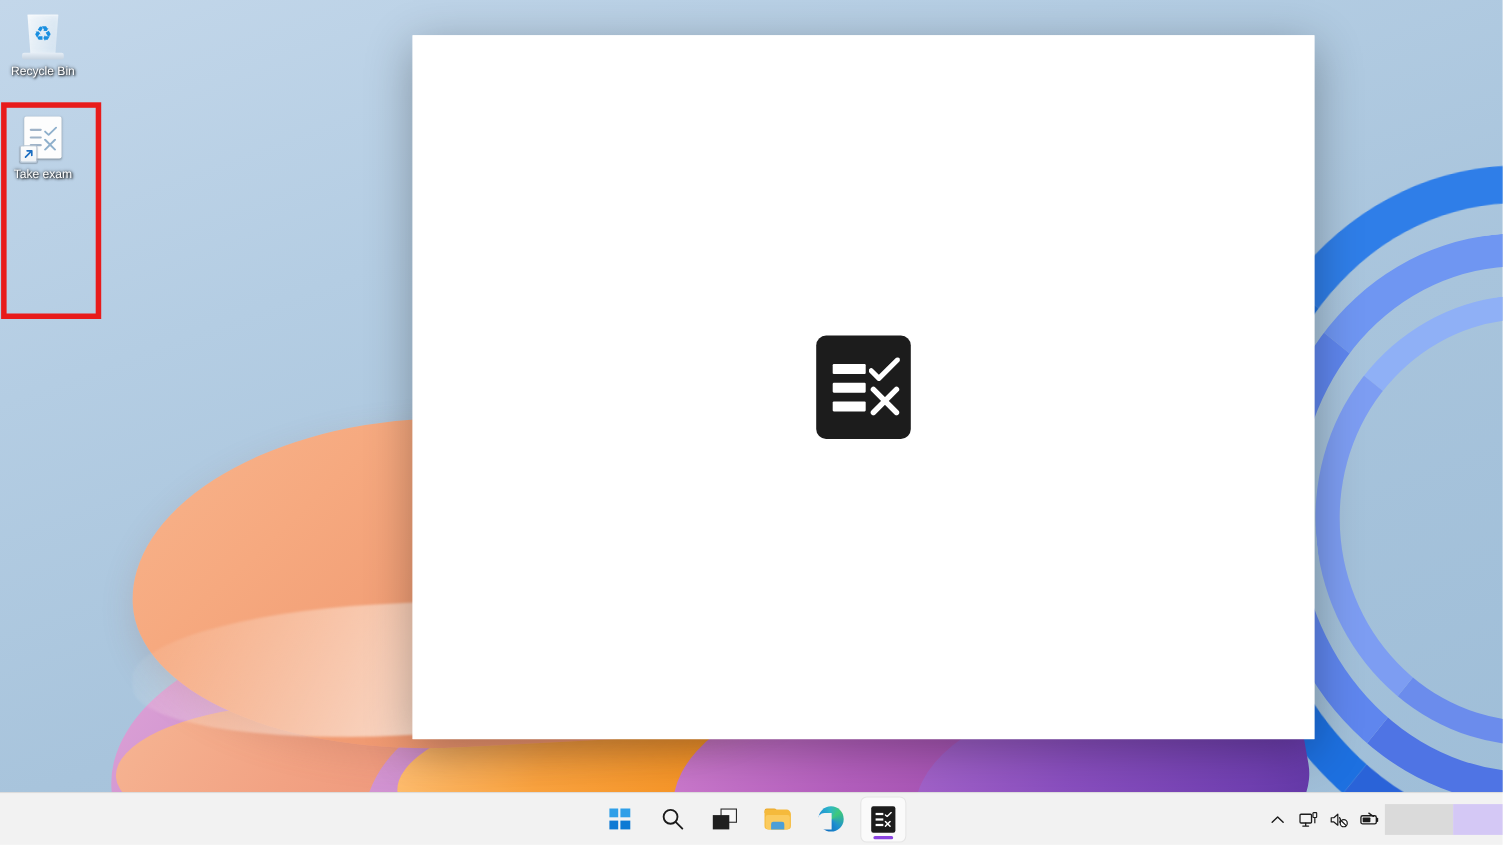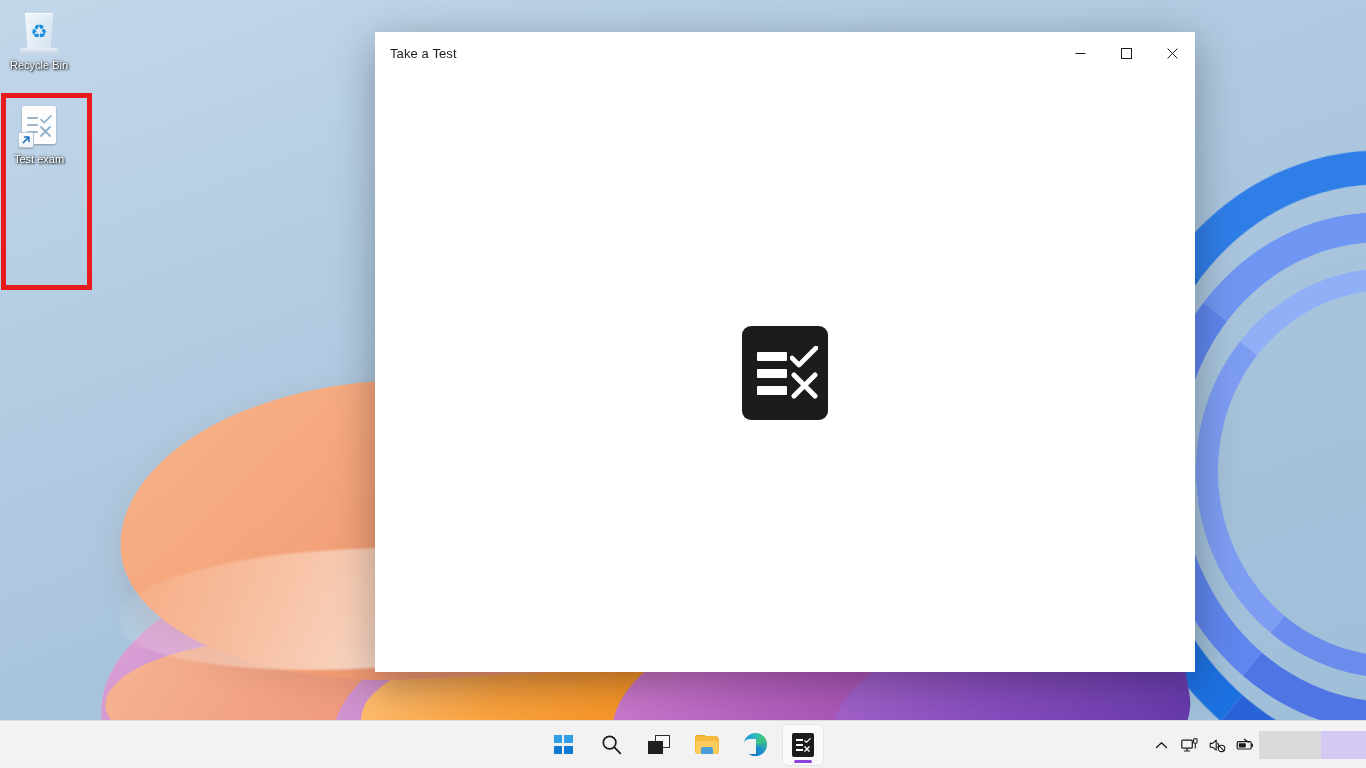--- a/index.html
+++ b/index.html
@@ -294,47 +294,28 @@
         <svg class="doc-x" viewBox="0 0 11 11">
             <path d="M1 1 L10 10 M10 1 L1 10" stroke="#8fb0cc" stroke-width="1.8" fill="none" stroke-linecap="round"></path>
           </svg>
       </div>
       <div class="badge-shortcut">
         <svg width="12" height="12" viewBox="0 0 12 12">
             <path d="M3.2 8.8 L8.6 3.4 M4.6 3.1 L8.9 3.1 L8.9 7.4" stroke="#1b6ec2" stroke-width="1.5" fill="none" stroke-linecap="round" stroke-linejoin="round"></path>
           </svg>
       </div>
     </div>
-    <div>Test exam</div>
+    <div>Take exam</div>
   </div>
 
 
   <div id="annotation-box"></div>
 </div>
 
 <div id="app-window">
-  <div id="titlebar">
-    <div id="window-title">Take a Test</div>
-    <div id="titlebar-spacer"></div>
-    <div class="winbtn">
-      <svg width="11" height="11" viewBox="0 0 11 11">
-          <path d="M0.5 5.5 H10.5" stroke="currentColor" stroke-width="1"></path>
-        </svg>
-    </div>
-    <div class="winbtn">
-      <svg width="11" height="11" viewBox="0 0 11 11">
-          <rect x="0.5" y="0.5" width="10" height="10" stroke="currentColor" stroke-width="1" fill="none"></rect>
-        </svg>
-    </div>
-    <div class="winbtn close">
-      <svg width="11" height="11" viewBox="0 0 11 11">
-          <path d="M0.6 0.6 L10.4 10.4 M10.4 0.6 L0.6 10.4" stroke="currentColor" stroke-width="1" fill="none"></path>
-        </svg>
-    </div>
-  </div>
   <div id="window-body">
     <div id="app-logo">
       <span class="bar b1"></span>
         <span class="bar b2"></span>
         <span class="bar b3"></span>
       <svg class="ck" width="28" height="22" viewBox="0 0 28 22">
           <path d="M2 12 L9 19 L26 2" stroke="#fff" stroke-width="4.6" fill="none" stroke-linecap="round" stroke-linejoin="round"></path>
         </svg>
       <svg class="xx" width="27" height="27" viewBox="0 0 27 27">
           <path d="M3 3 L24 24 M24 3 L3 24" stroke="#fff" stroke-width="5" fill="none" stroke-linecap="round"></path>

